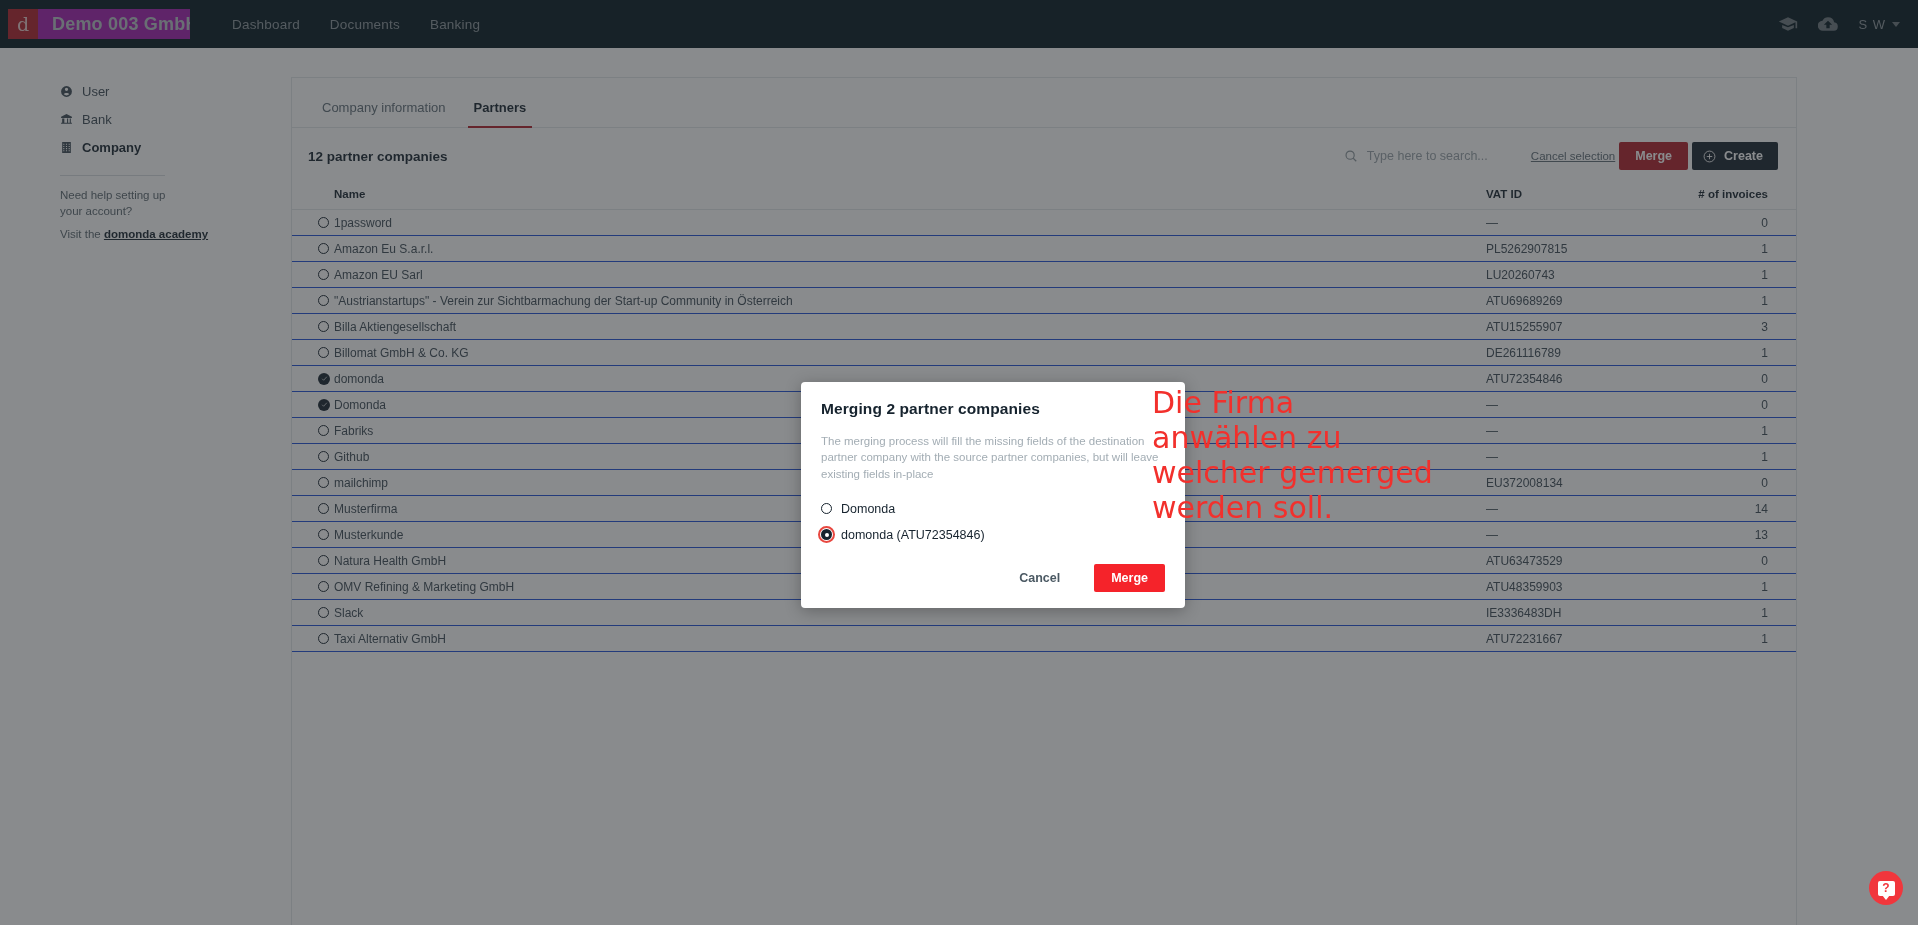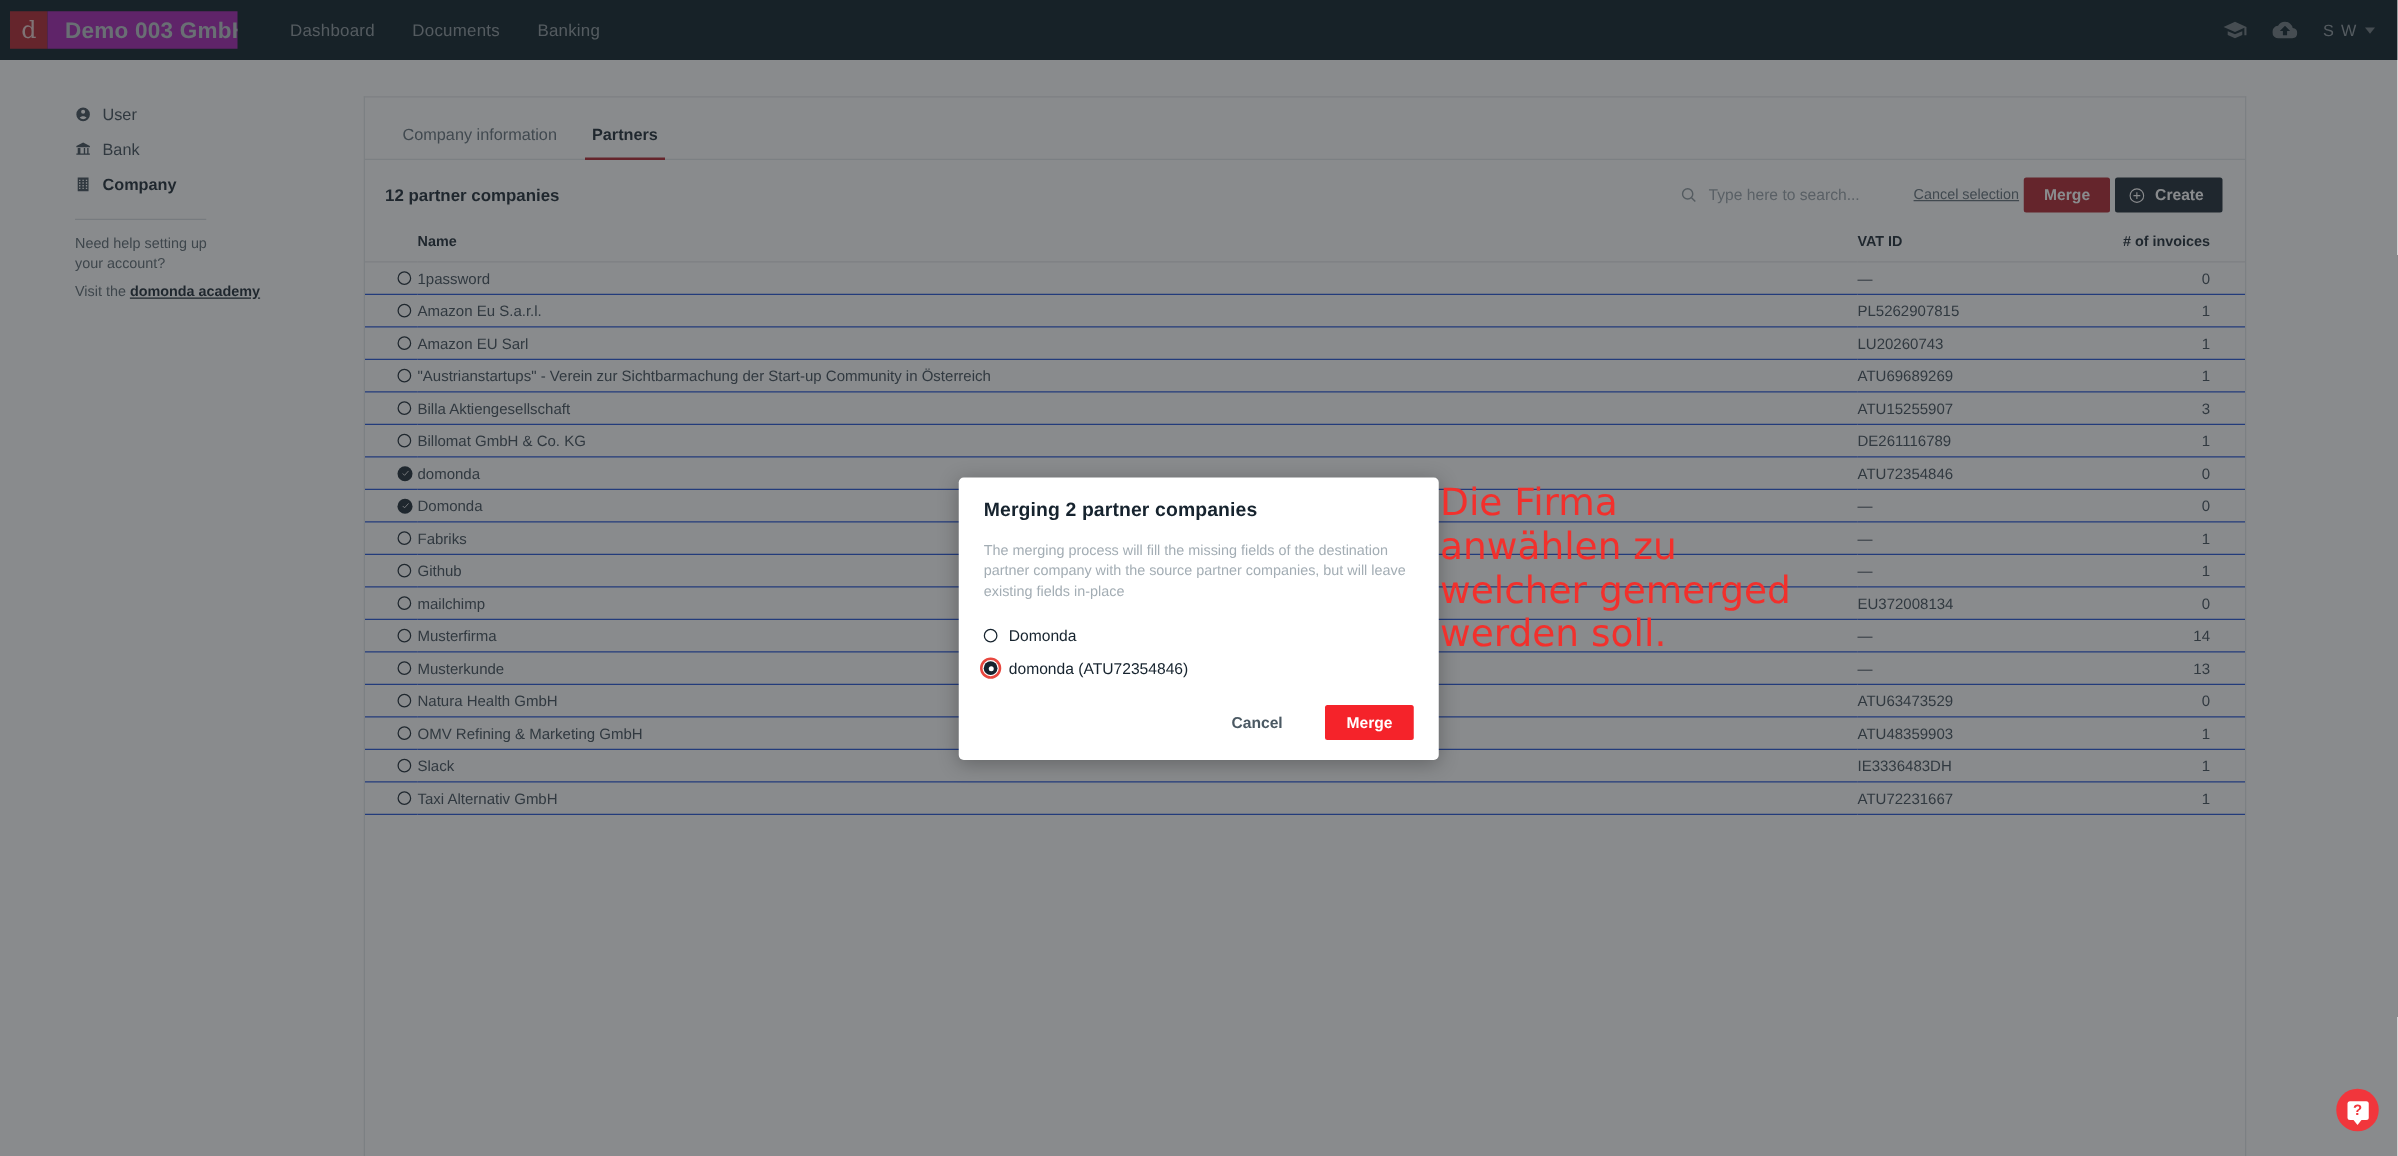--- a/index.html
+++ b/index.html
@@ -143,21 +143,21 @@
 
   
   .overlay {
     position:absolute; top:0; left:0; width:1918px; height:925px;
     background: rgba(40,44,48,.55);
     z-index: 50;
   }
 
   
   .modal {
-    position:absolute; top:382px; left:767px;
+    position:absolute; top:382px; left:801px;
     width: 384px;
     background:#ffffff; border-radius:4px;
     box-shadow: 0 3px 16px rgba(0,0,0,.28);
     padding: 18px 20px 16px 20px;
     z-index: 60;
   }
   .modal-title { font-size:15.5px; font-weight:bold; color:#16232e; letter-spacing:.1px; }
   .modal-desc { font-size:11.5px; color:#a3adb4; line-height:1.42; margin-top:15px; }
   .opt-list { margin-top: 16px; }
   .opt { display:flex; align-items:center; gap:9px; height:22px; cursor:pointer; }

